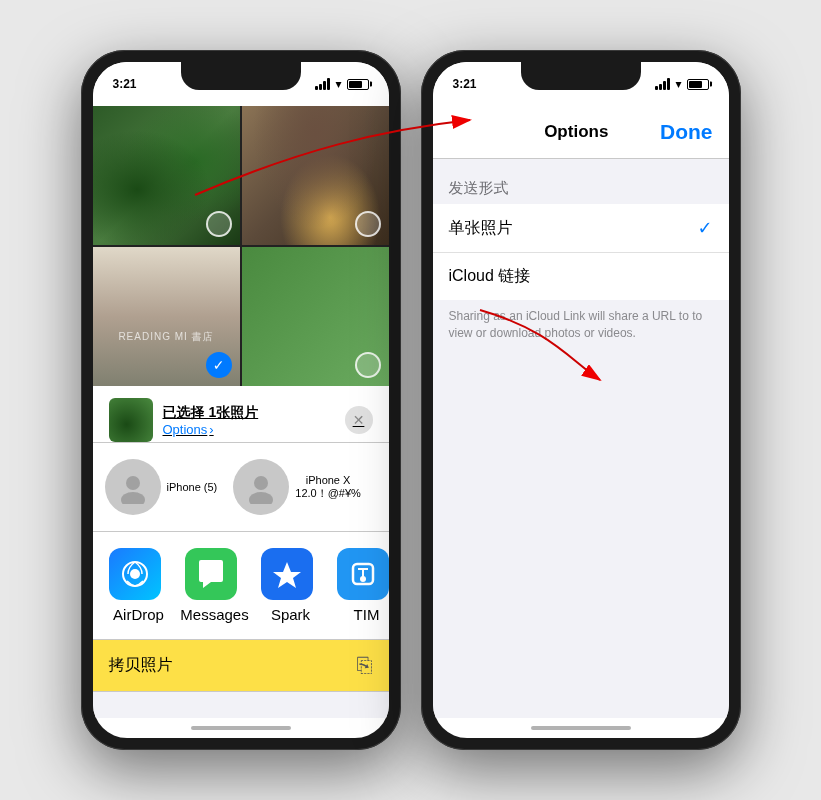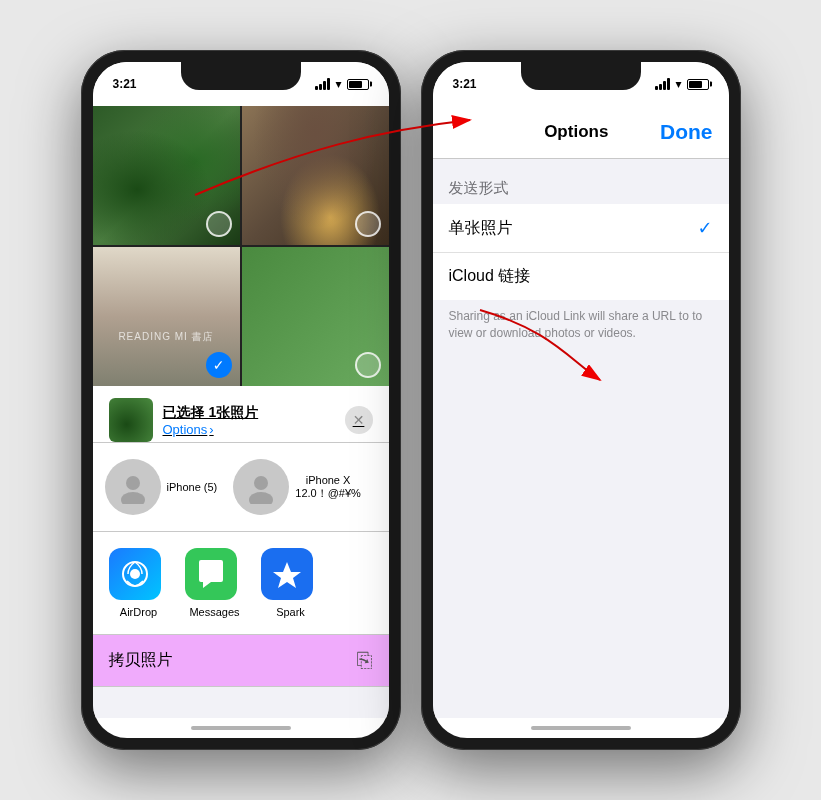--- a/index.html
+++ b/index.html
@@ -301,29 +301,29 @@
       border-radius: 12px;
       display: flex;
       align-items: center;
       justify-content: center;
       font-size: 28px;
     }
     .app-icon.airdrop { background: linear-gradient(135deg, #1a7aff, #00c4ff); }
     .app-icon.messages { background: #34c759; }
     .app-icon.spark { background: #1a6ef0; }
     .app-icon.tim { background: #2196f3; }
-    .app-label { font-size: 11px; color: #000; margin-left: 8px; }
+    .app-label { font-size: 15px; color: #000; margin-left: 8px; }
 
     
     .action-rows {
       flex: 1;
       overflow: hidden;
     }
     .action-row {
-      background: #f0abfc;
+      background: #fde047;
       padding: 14px 16px;
       display: flex;
       align-items: center;
       justify-content: space-between;
       border-bottom: 0.5px solid #c8c8c8;
     }
     .action-row-label { font-size: 16px; color: #000; }
     .action-row-icon { font-size: 20px; color: #555; }
 
     
@@ -552,20 +552,31 @@
             <span class="app-label">Messages</span>
           </div>
           <div class="app-item">
             <div class="app-icon spark">
               <svg width="32" height="32" viewBox="0 0 32 32">
                 <polygon points="16,4 20,14 30,14 22,20 25,30 16,24 7,30 10,20 2,14 12,14" fill="white"></polygon>
               </svg>
             </div>
             <span class="app-label">Spark</span>
           </div>
+          <div class="app-item">
+            <div class="app-icon tim">
+              <svg width="32" height="32" viewBox="0 0 32 32">
+                <rect x="6" y="6" width="20" height="20" rx="4" fill="none" stroke="white" stroke-width="2.5"></rect>
+                <line x1="11" y1="11" x2="21" y2="11" stroke="white" stroke-width="2"></line>
+                <line x1="16" y1="11" x2="16" y2="23" stroke="white" stroke-width="2"></line>
+                <circle cx="16" cy="21" r="3" fill="white"></circle>
+              </svg>
+            </div>
+            <span class="app-label">TIM</span>
+          </div>
         </div>
 
         <div class="action-rows">
           <div class="action-row">
             <span class="action-row-label">拷贝照片</span>
             <span class="action-row-icon">⎘</span>
           </div>
 
         </div>
       </div>

